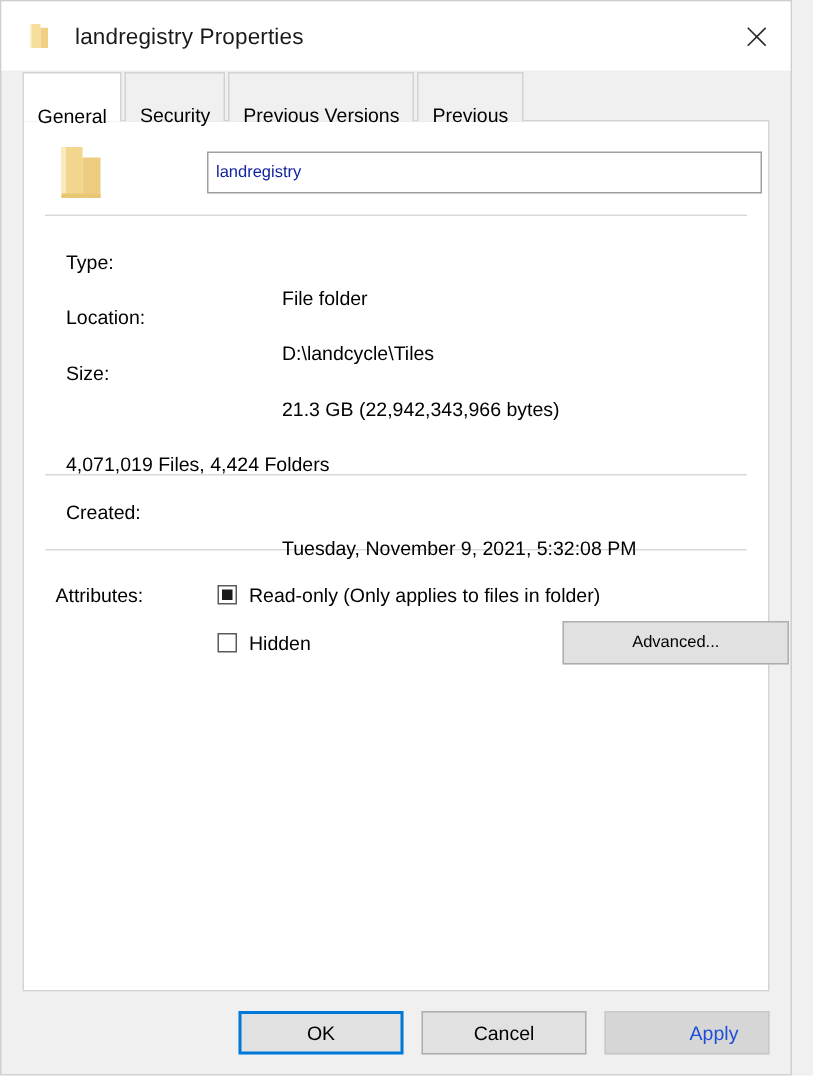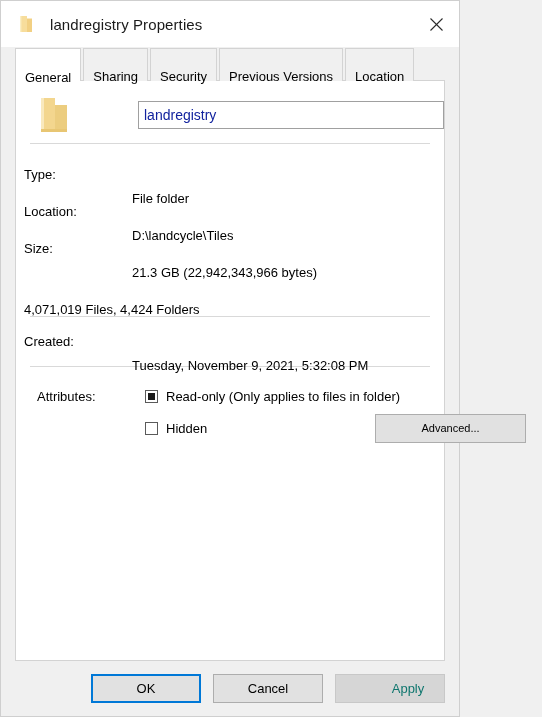--- a/index.html
+++ b/index.html
@@ -14,21 +14,21 @@
     font-size: 12px;
     color: #000;
     overflow: hidden;
     position: relative;
   }
 
   
   .dialog {
     position: absolute;
     left: 0; top: 0;
-    width: 460px;
+    width: 528px;
     height: 717px;
     background: #f0f0f0;
     border: 1px solid #cfcfcf;
     box-sizing: border-box;
     display: flex;
     flex-direction: column;
   }
 
   
   .titlebar {
@@ -123,40 +123,41 @@
     flex: 0 0 48px;
   }
   .name-input {
     margin-left: 60px;
     width: 370px;
     height: 28px;
     box-sizing: border-box;
     border: 1px solid #a0a0a0;
     background: #ffffff;
     font-family: "Liberation Sans", sans-serif;
-    font-size: 14px;
+    font-size: 11px;
     color: #12239e;
     padding: 0 5px;
     outline: none;
   }
 
   .sep {
     height: 0;
     border-top: 1px solid #d9d9d9;
     margin: 0 14px 0 14px;
   }
 
   
   .rows { padding: 0; }
   .row {
     display: flex;
     align-items: center;
     height: 37px;
-    padding-left: 8px;
+    padding-left: 28px;
     font-size: 13px;
+    gap: 36px;
   }
   .row .lbl {
     width: 108px;
     flex: 0 0 108px;
     color: #000;
     white-space: nowrap;
   }
   .row .val {
     color: #000;
     white-space: nowrap;
@@ -240,21 +241,21 @@
     font-family: Liberation Sans, sans-serif;
     font-size: 13px;
     color: #000;
     cursor: default;
     padding: 0;
   }
   .btn.default {
     border: 2px solid #0078d7;
   }
   .btn.disabled {
-    color: #0f766e;
+    color: #1d4ed8;
     background: #d6d6d6;
     border-color: #c8c8c8;
     padding-left: 36px;
   }
 </style>
 </head>
 <body>
 
 <div class="dialog">
 
@@ -270,24 +271,23 @@
     <div class="close-btn">
       <svg width="13" height="13" viewBox="0 0 13 13">
         <line x1="0.5" y1="0.5" x2="12.5" y2="12.5" stroke="#2b2b2b" stroke-width="1.1"></line>
         <line x1="12.5" y1="0.5" x2="0.5" y2="12.5" stroke="#2b2b2b" stroke-width="1.1"></line>
       </svg>
     </div>
   </div>
 
   <div class="tabstrip">
     <div class="tab active">General</div>
-    <div class="tab">Sharing</div>
     <div class="tab">Security</div>
     <div class="tab">Previous Versions</div>
-    <div class="tab">Location</div>
+    <div class="tab">Previous</div>
   </div>
 
   <div class="panel">
 
     <div class="name-row">
       <div class="big-folder">
         <svg width="34" height="40" viewBox="0 0 34 40">
           <path d="M4 3 L18 3 L18 37 L4 37 Z" fill="#f3d68e"></path>
           <path d="M18 10 L30 10 L30 37 L18 37 Z" fill="#eccd7f"></path>
           <path d="M4 3 L7 3 L7 37 L4 37 Z" fill="#f9e9bd"></path>

